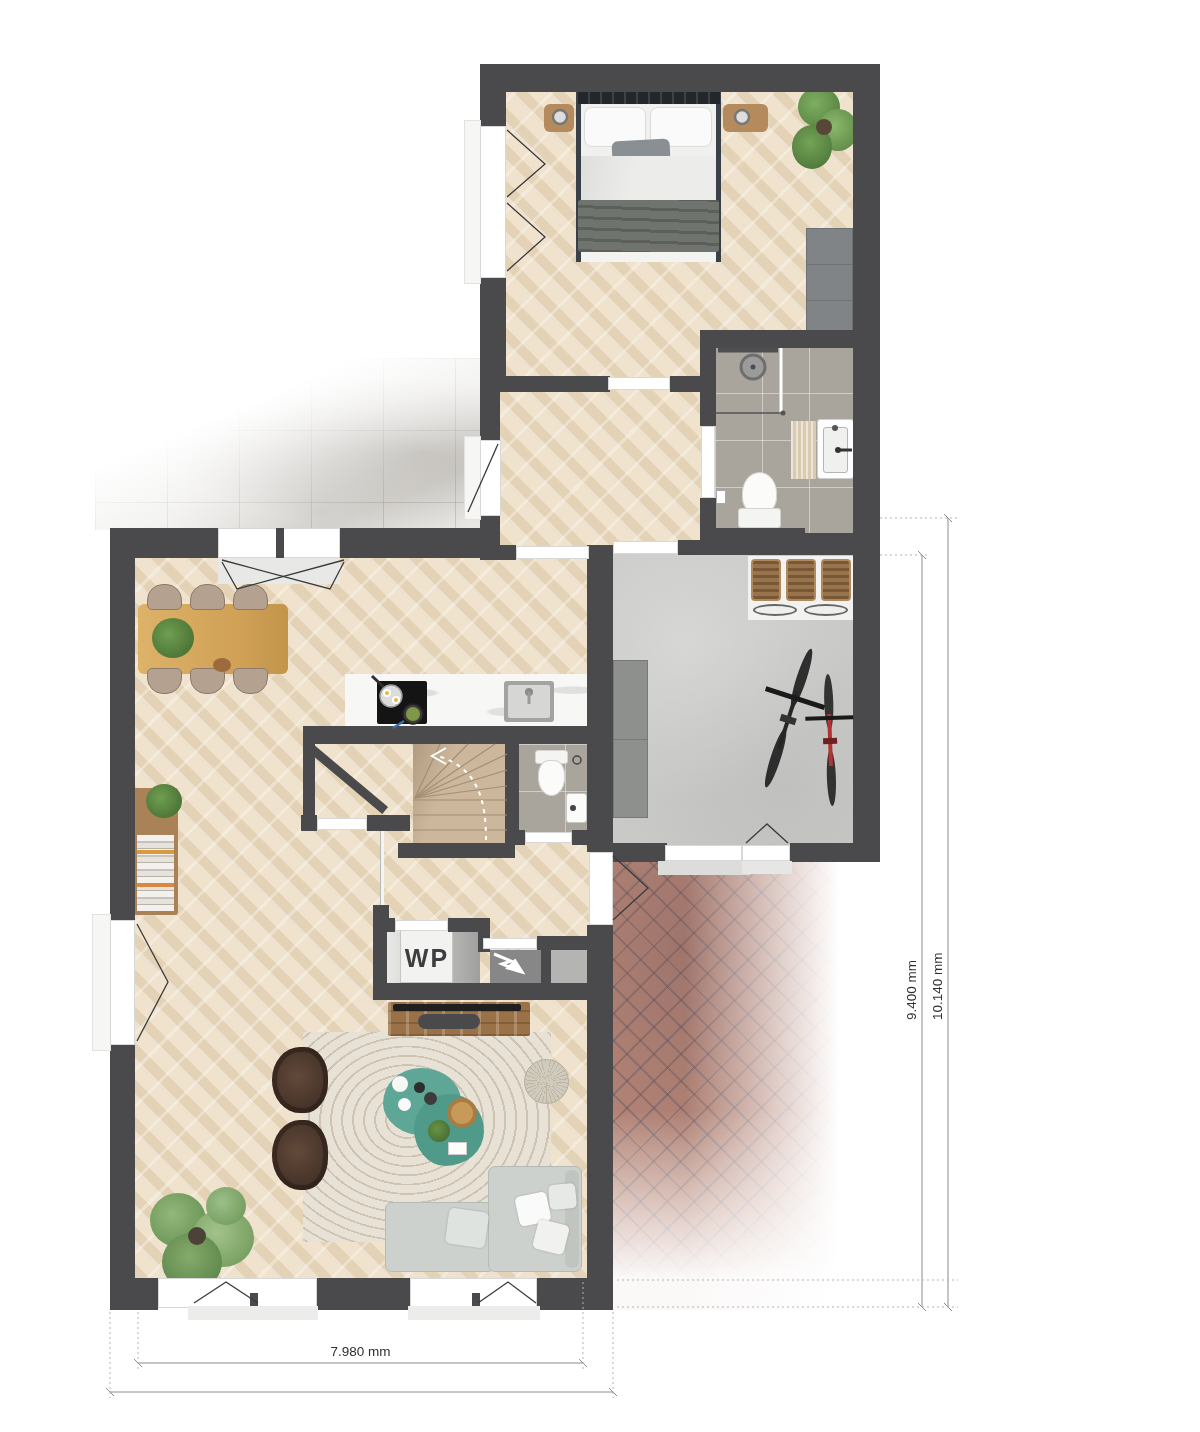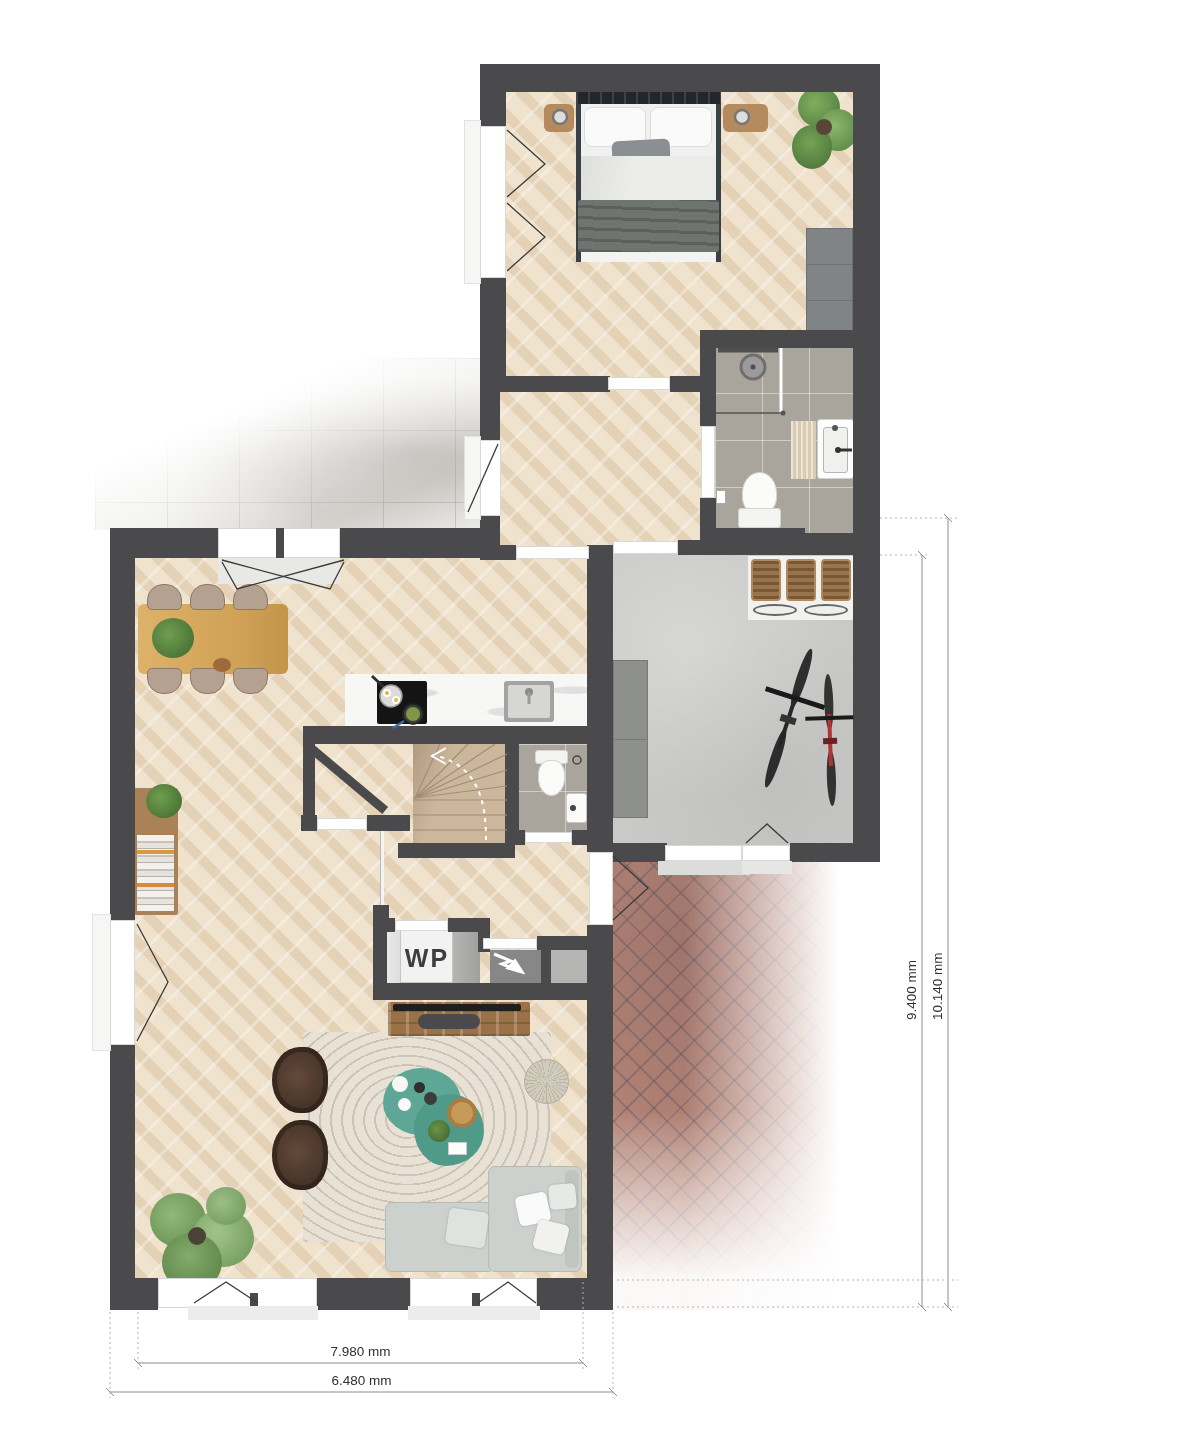--- a/index.html
+++ b/index.html
@@ -369,16 +369,15 @@
       <line x1="617" y1="1307" x2="958" y2="1307"></line>
       <line x1="110" y1="1312" x2="110" y2="1398"></line>
       <line x1="138" y1="1312" x2="138" y2="1369"></line>
       <line x1="583" y1="1282" x2="583" y2="1369"></line>
       <line x1="613" y1="1312" x2="613" y2="1398"></line>
     </g>
   </svg>
 
   <div id="wp-text">WP</div>
   <div class="dim-label" style="left:138px;top:1344px;width:445px;text-align:center;">7.980 mm</div>
-  <div class="dim-label" style="left:110px;top:1373px;width:503px;text-align:center;">6.480 mm</div>
   <div class="dim-label dim-label-v" style="left:919px;top:1005px;">9.400 mm</div>
   <div class="dim-label dim-label-v" style="left:945px;top:1005px;">10.140 mm</div>
 </div>
 
 </body></html>

